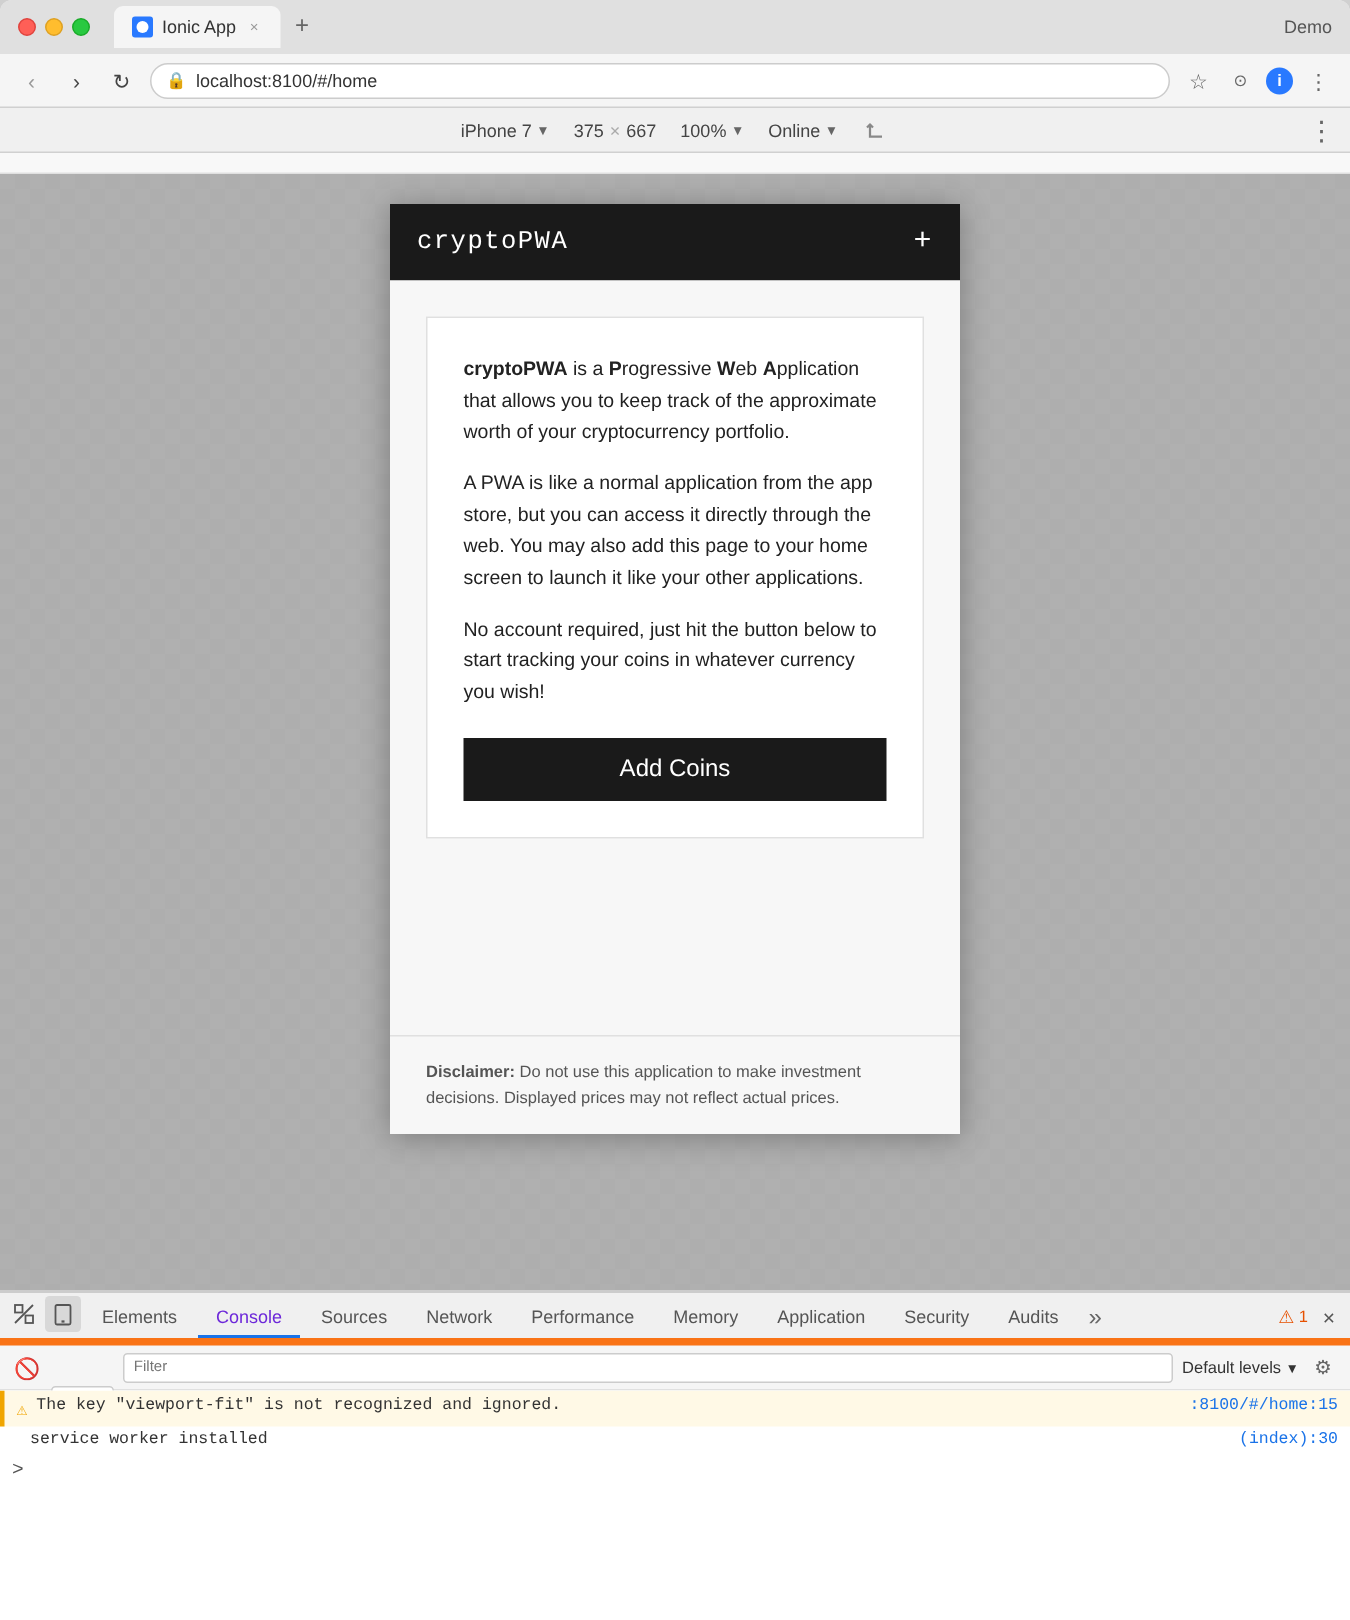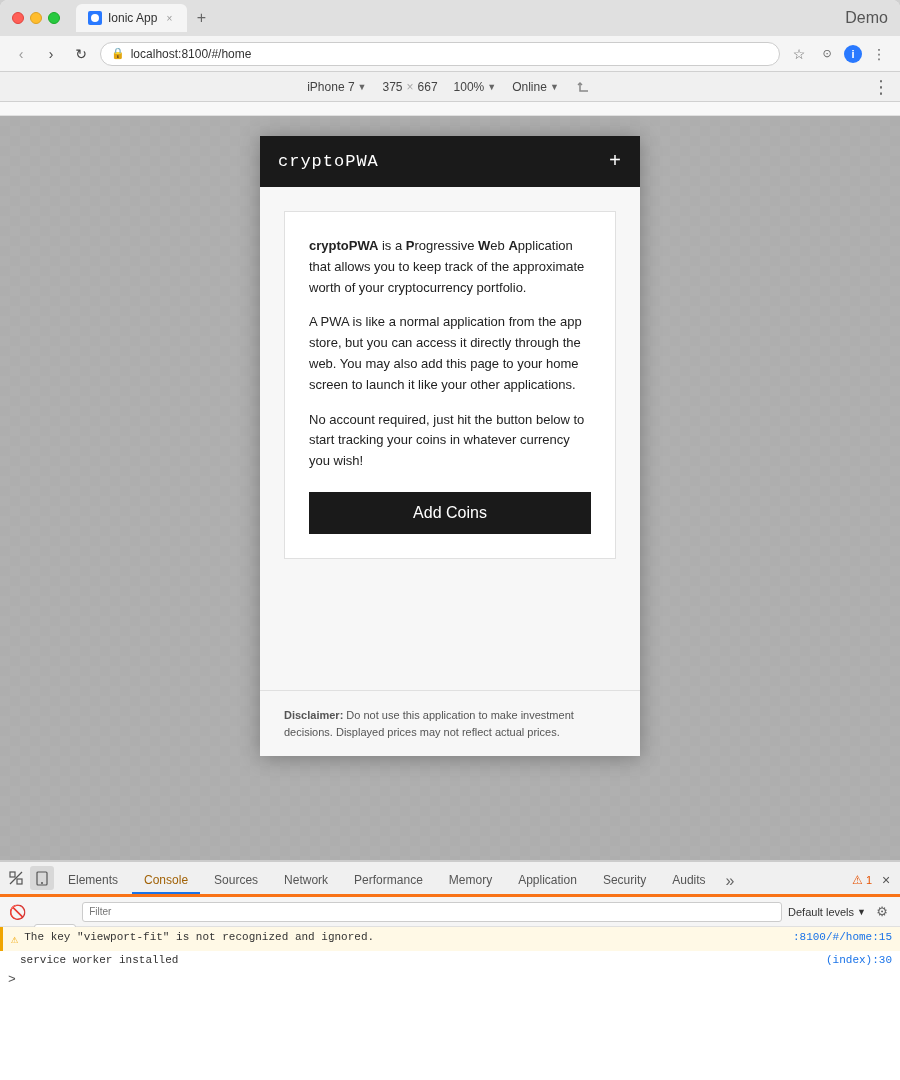--- a/index.html
+++ b/index.html
@@ -94,21 +94,21 @@
       display: flex;
       align-items: center;
       justify-content: center;
       color: #666;
       font-size: 16px;
       cursor: pointer;
       background: transparent;
       border-radius: 50%;
     }
     .title-bar-right {
-      font-size: 16px;
+      font-size: 12px;
       color: #555;
     }
 
     
     .nav-bar {
       height: 36px;
       background: #f5f5f5;
       display: flex;
       align-items: center;
       padding: 0 10px;
@@ -324,21 +324,21 @@
       border-top: 2px solid #ccc;
       display: flex;
       flex-direction: column;
     }
     .devtools-tabs {
       height: 35px;
       background: #f0f0f0;
       display: flex;
       align-items: flex-end;
       padding: 0 4px;
-      border-bottom: 3px solid #f97316;
+      border-bottom: 5px solid #f97316;
       gap: 2px;
       position: relative;
     }
     .devtools-left {
       display: flex;
       align-items: center;
       gap: 2px;
       padding-bottom: 4px;
     }
     .dt-icon-btn {
@@ -357,21 +357,21 @@
     }
     .devtools-tab {
       padding: 4px 12px 5px;
       font-size: 12px;
       color: #555;
       cursor: pointer;
       border-bottom: 2px solid transparent;
       white-space: nowrap;
     }
     .devtools-tab.active {
-      color: #a16207;
+      color: #6d28d9;
       border-bottom: 2px solid #1a73e8;
     }
     .devtools-more {
       font-size: 16px;
       color: #666;
       padding: 0 6px;
       cursor: pointer;
       padding-bottom: 4px;
     }
     .devtools-right {

